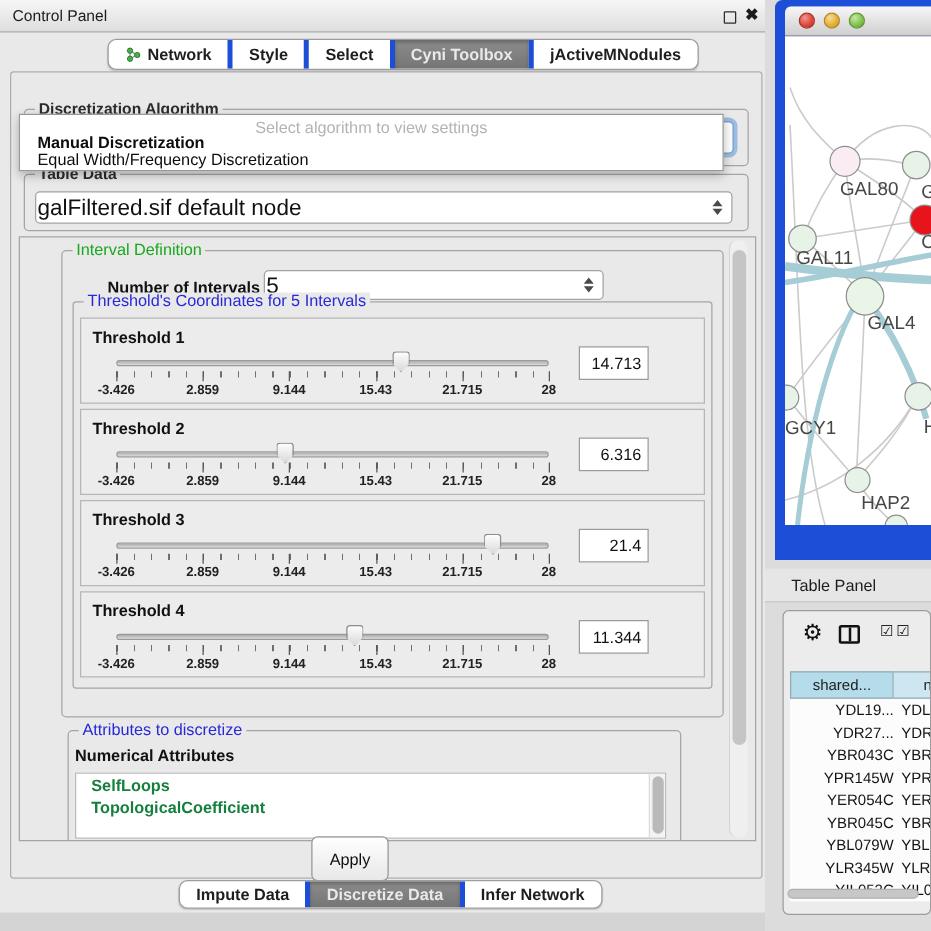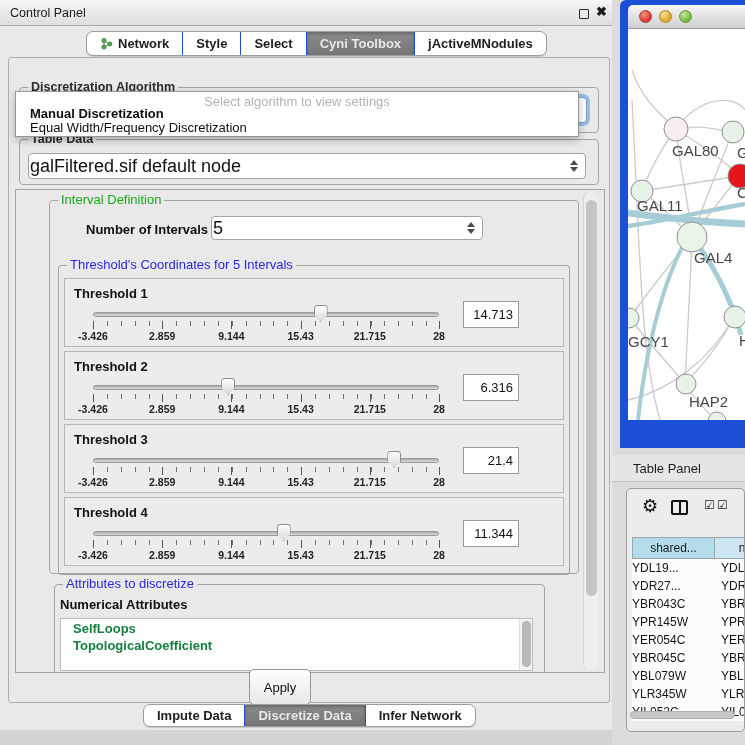--- a/index.html
+++ b/index.html
@@ -12,21 +12,21 @@
   .cp-titlebar { left:0; top:0; width:618px; height:26px;
     background:linear-gradient(#f6f6f6,#dedede); border-bottom:1px solid #aaa; }
   .cp-title { left:10px; top:6px; font-size:12.5px; color:#1c1c1c; }
   .float-btn { left:579px; top:9px; width:10px; height:10px; border:1.5px solid #2b2b2b; border-radius:1px; }
   .close-btn { left:596px; top:4px; font-size:13px; font-weight:bold; color:#1b1b1b; }
 
   
   .seg { display:flex; background:#fff; border:1px solid #9d9d9d; border-radius:7px; overflow:hidden;
     box-shadow:0 1px 1px rgba(0,0,0,.15); }
   .seg .tab { display:flex; align-items:center; gap:5px; padding:0 13px; font-size:13px; font-weight:bold;
-    color:#1e1e1e; border-left:1px solid #1d4ed8; height:100%; cursor:default; }
+    color:#1e1e1e; border-left:4px solid #1d4ed8; height:100%; cursor:default; }
   .seg .tab:first-child { border-left:none; }
   .seg .tab.sel { background:linear-gradient(#8c8c8c,#757575); color:#e9e9e9;
     box-shadow:inset 0 2px 3px rgba(0,0,0,.25); }
   .cp-tabs { left:86px; top:31px; height:25px; }
 
   .cp-body { left:8px; top:57px; width:602px; height:646px; background:#e9e9e9;
     border:1px solid #aeaeae; border-radius:3px; }
 
   .group { position:absolute; border:1px solid #a5a5a5; border-radius:4px; }
   .legend { position:absolute; top:-8px; left:8px; background:#e9e9e9; padding:0 3px;
@@ -60,21 +60,21 @@
   .vscroll { position:absolute; right:6px; top:2px; width:15px; height:478px; background:#efefef;
     border-left:1px solid #d4d4d4; border-radius:7px; }
   .vscroll .thumb { position:absolute; left:2px; top:8px; width:11px; height:396px;
     background:#c5c5c5; border-radius:6px; }
 
   .int-group { left:33px; top:10px; width:530px; height:374px; }
   .int-legend { color:#18a81c; font-weight:normal; font-size:13px; }
   .noi-label { position:absolute; left:36px; top:21px; font-size:13px; font-weight:bold; color:#111; }
   .noi-combo { left:161px; top:15px; width:272px; height:24px; }
 
-  .thr-group { position:absolute; left:8px; top:64px; width:512px; height:310px;
+  .thr-group { position:absolute; left:8px; top:40px; width:512px; height:310px;
     border:1px solid #a5a5a5; border-radius:3px; }
   .thr-legend { color:#2828d8; font-weight:normal; font-size:13px; }
   .thr-row { position:absolute; left:5px; width:500px; height:69px; background:#ececec;
     border:1px solid #b6b6b6; }
   .thr-row .rlabel { position:absolute; left:9px; top:7px; font-size:13px; font-weight:bold; color:#111; }
   .sl-zone { position:absolute; left:28px; top:0; width:346px; height:69px; }
   .sl-track { position:absolute; left:0; top:33px; width:346px; height:5px; border-radius:3px;
     background:linear-gradient(#ababab,#dcdcdc); border:1px solid #9a9a9a; }
   .sl-thumb { position:absolute; top:26px; width:14px; height:17px;
     background:linear-gradient(#fdfdfd,#d9d9d9); border:1px solid #8d8d8d; border-radius:3px 3px 0 0;
@@ -125,21 +125,21 @@
   .tp-split i { position:absolute; left:50%; top:0; width:2px; height:100%; background:#111; transform:translateX(-50%); }
   .tp-check { position:absolute; top:9px; font-size:12px; color:#222; }
   .tp-table { position:absolute; left:5px; top:48px; width:170px; }
   .tp-head { display:flex; height:22px; }
   .tp-head .hc { border:1px solid #94a9b2; font-size:12px; color:#1c1c1c; display:flex;
     align-items:center; justify-content:center; }
   .tp-head .hc1 { width:83px; background:#b5dcea; }
   .tp-head .hc2 { width:62px; background:#cde6f1; border-left:none; }
   .trows { background:#fcfcfc; }
   .trow { display:flex; height:18px; align-items:center; background:#fcfcfc; }
-  .trow .c1 { width:83px; text-align:left; font-size:12px; color:#141414; }
+  .trow .c1 { width:83px; text-align:right; font-size:12px; color:#141414; }
   .trow .c2 { width:62px; padding-left:6px; font-size:12px; color:#141414; white-space:nowrap; }
   .tp-hscroll { position:absolute; left:3px; top:222px; width:111px; height:11px; }
   .tp-hscroll .thumb { width:105px; height:8px; background:#c7c7c7; border:1px solid #b0b0b0; border-radius:5px; }
 
   .net-tab-icon { width:13px; height:13px; }
 </style>
 </head>
 <body>
 
 <div class="abs cp">

